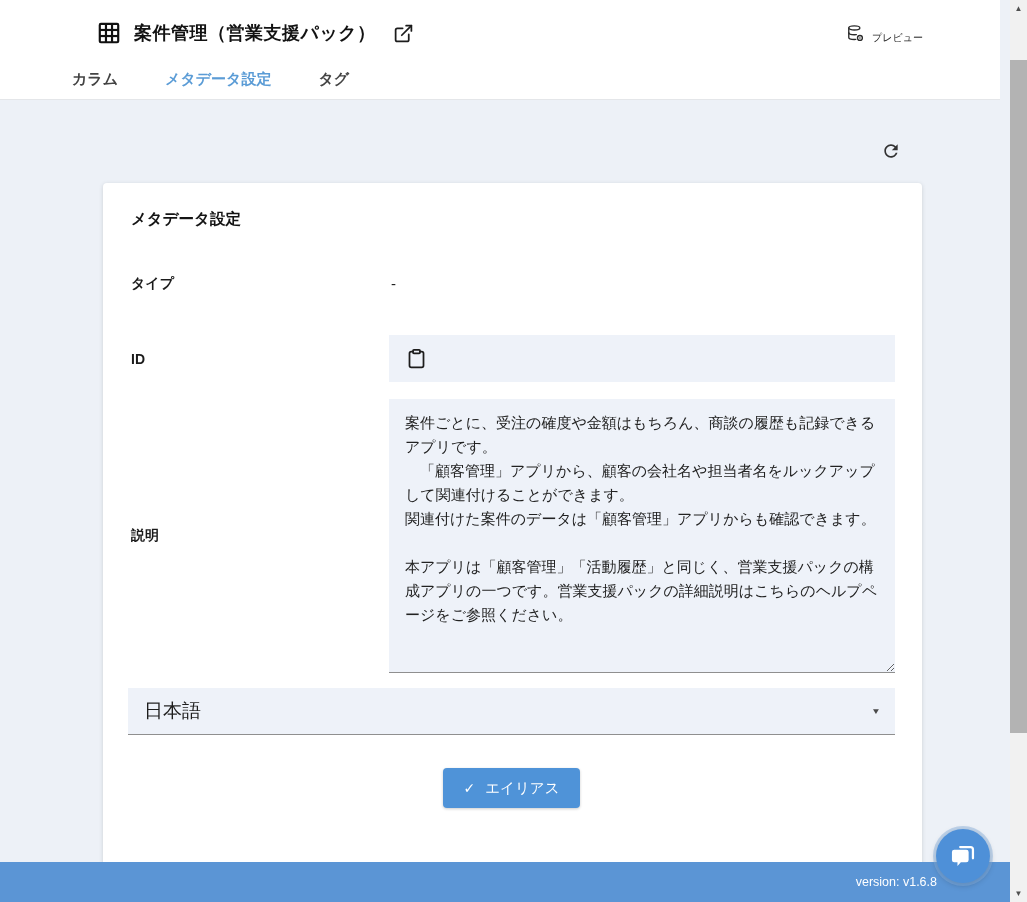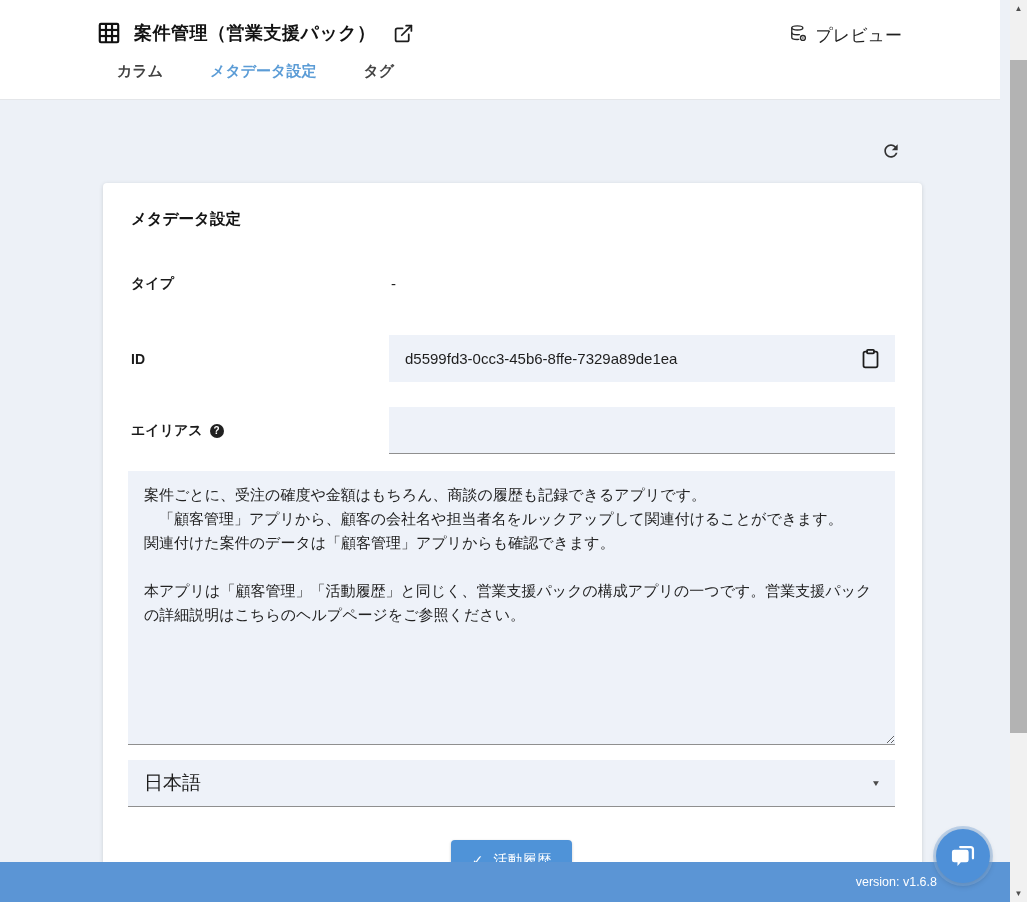--- a/index.html
+++ b/index.html
@@ -9,23 +9,23 @@
     background:#edf1f7; position:relative; color:#222;
   }
   .viewport { position:absolute; left:0; top:0; width:1000px; height:902px; }
 
   
   .app-header { position:relative; height:100px; background:#fff; border-bottom:1px solid #e4e6e9; z-index:2; }
   .title-row { display:flex; align-items:center; padding:20px 0 0 96px; }
   .app-icon { width:26px; height:26px; flex:0 0 auto; }
   .page-title { font-size:18px; font-weight:700; color:#121212; margin-left:12px; letter-spacing:.5px; }
   .ext-link { margin-left:17px; width:21px; height:21px; cursor:pointer; }
-  .preview-btn { position:absolute; top:24px; right:98px; display:flex; align-items:flex-start; gap:7px;
-    background:none; border:none; font-family:inherit; font-size:17px; color:#1f1f1f; cursor:pointer; }
-  .tabs { display:flex; padding-left:115px; margin-top:16px; }
+  .preview-btn { position:absolute; top:24px; right:77px; display:flex; align-items:flex-end; gap:7px;
+    background:none; border:none; font-family:inherit; font-size:10px; color:#1f1f1f; cursor:pointer; }
+  .tabs { display:flex; padding-left:70px; margin-top:24px; }
   .tab { background:none; border:none; font-family:inherit; font-size:15px; font-weight:700;
     color:#434343; margin-right:43px; cursor:pointer; padding:0 2px 10px; }
   .tab.active { color:#5b9cd6; }
 
   
   .main { position:absolute; top:101px; left:0; right:0; bottom:0; background:#edf1f7; overflow:hidden; z-index:1; }
   .refresh-btn { position:absolute; top:40px; right:98px; background:none; border:none; cursor:pointer; width:22px; height:22px; }
 
   .card { position:absolute; top:82px; left:103px; width:819px; background:#fff; border-radius:4px;
     box-shadow:0 1px 4px rgba(60,64,67,.18); padding:26px 27px 90px 25px; min-height:860px; }
@@ -145,44 +145,33 @@
         <div class="flabel">タイプ</div>
         <div class="fvalue">
           <span class="plain-value">-</span>
         </div>
       </div>
 
       <div class="row row-id">
         <div class="flabel">ID</div>
         <div class="fvalue">
           <div class="filled-box id-box">
-            <span class="id-text">d5599fd3-0cc3-45b6-8ffe-7329a89de1ea</span>
             <button class="copy-btn">
               <svg width="21" height="21" viewBox="0 0 24 24" fill="none" stroke="#1d1d1d" stroke-width="2" stroke-linecap="round" stroke-linejoin="round">
                 <path d="M16 4h2a2 2 0 0 1 2 2v14a2 2 0 0 1-2 2H6a2 2 0 0 1-2-2V6a2 2 0 0 1 2-2h2"></path>
                 <rect x="8" y="2" width="8" height="4" rx="1"></rect>
               </svg>
             </button>
           </div>
         </div>
       </div>
 
-      <div class="row row-alias">
-        <div class="flabel">
-          <span>エイリアス</span>
-          <span class="help-badge">?</span>
-        </div>
-        <div class="fvalue">
-          <div class="filled-box bordered">
-            <input class="alias-input" type="text" value="" style="">
-          </div>
-        </div>
-      </div>
 
       <div class="row row-desc">
+        <div class="flabel" style="align-items:center;">説明</div>
         <div class="fvalue">
           <textarea class="desc-area" spellcheck="false" style="">案件ごとに、受注の確度や金額はもちろん、商談の履歴も記録できるアプリです。
 　「顧客管理」アプリから、顧客の会社名や担当者名をルックアップして関連付けることができます。
 関連付けた案件のデータは「顧客管理」アプリからも確認できます。
 
 本アプリは「顧客管理」「活動履歴」と同じく、営業支援パックの構成アプリの一つです。営業支援パックの詳細説明はこちらのヘルプページをご参照ください。</textarea>
         </div>
       </div>
 
       <div class="row row-lang">
@@ -190,21 +179,21 @@
           <div class="filled-box bordered select-box">
             <span class="select-value">日本語</span>
             <span class="caret">▼</span>
           </div>
         </div>
       </div>
 
       <div class="btn-row">
         <button class="update-btn">
           <span class="update-check">✓</span>
-          <span>活動履歴</span>
+          <span>エイリアス</span>
         </button>
       </div>
     </section>
   </main>
 
   <footer class="version-bar">
     <span class="version-text">version: v1.6.8</span>
   </footer>
 
   <button class="chat-fab">

